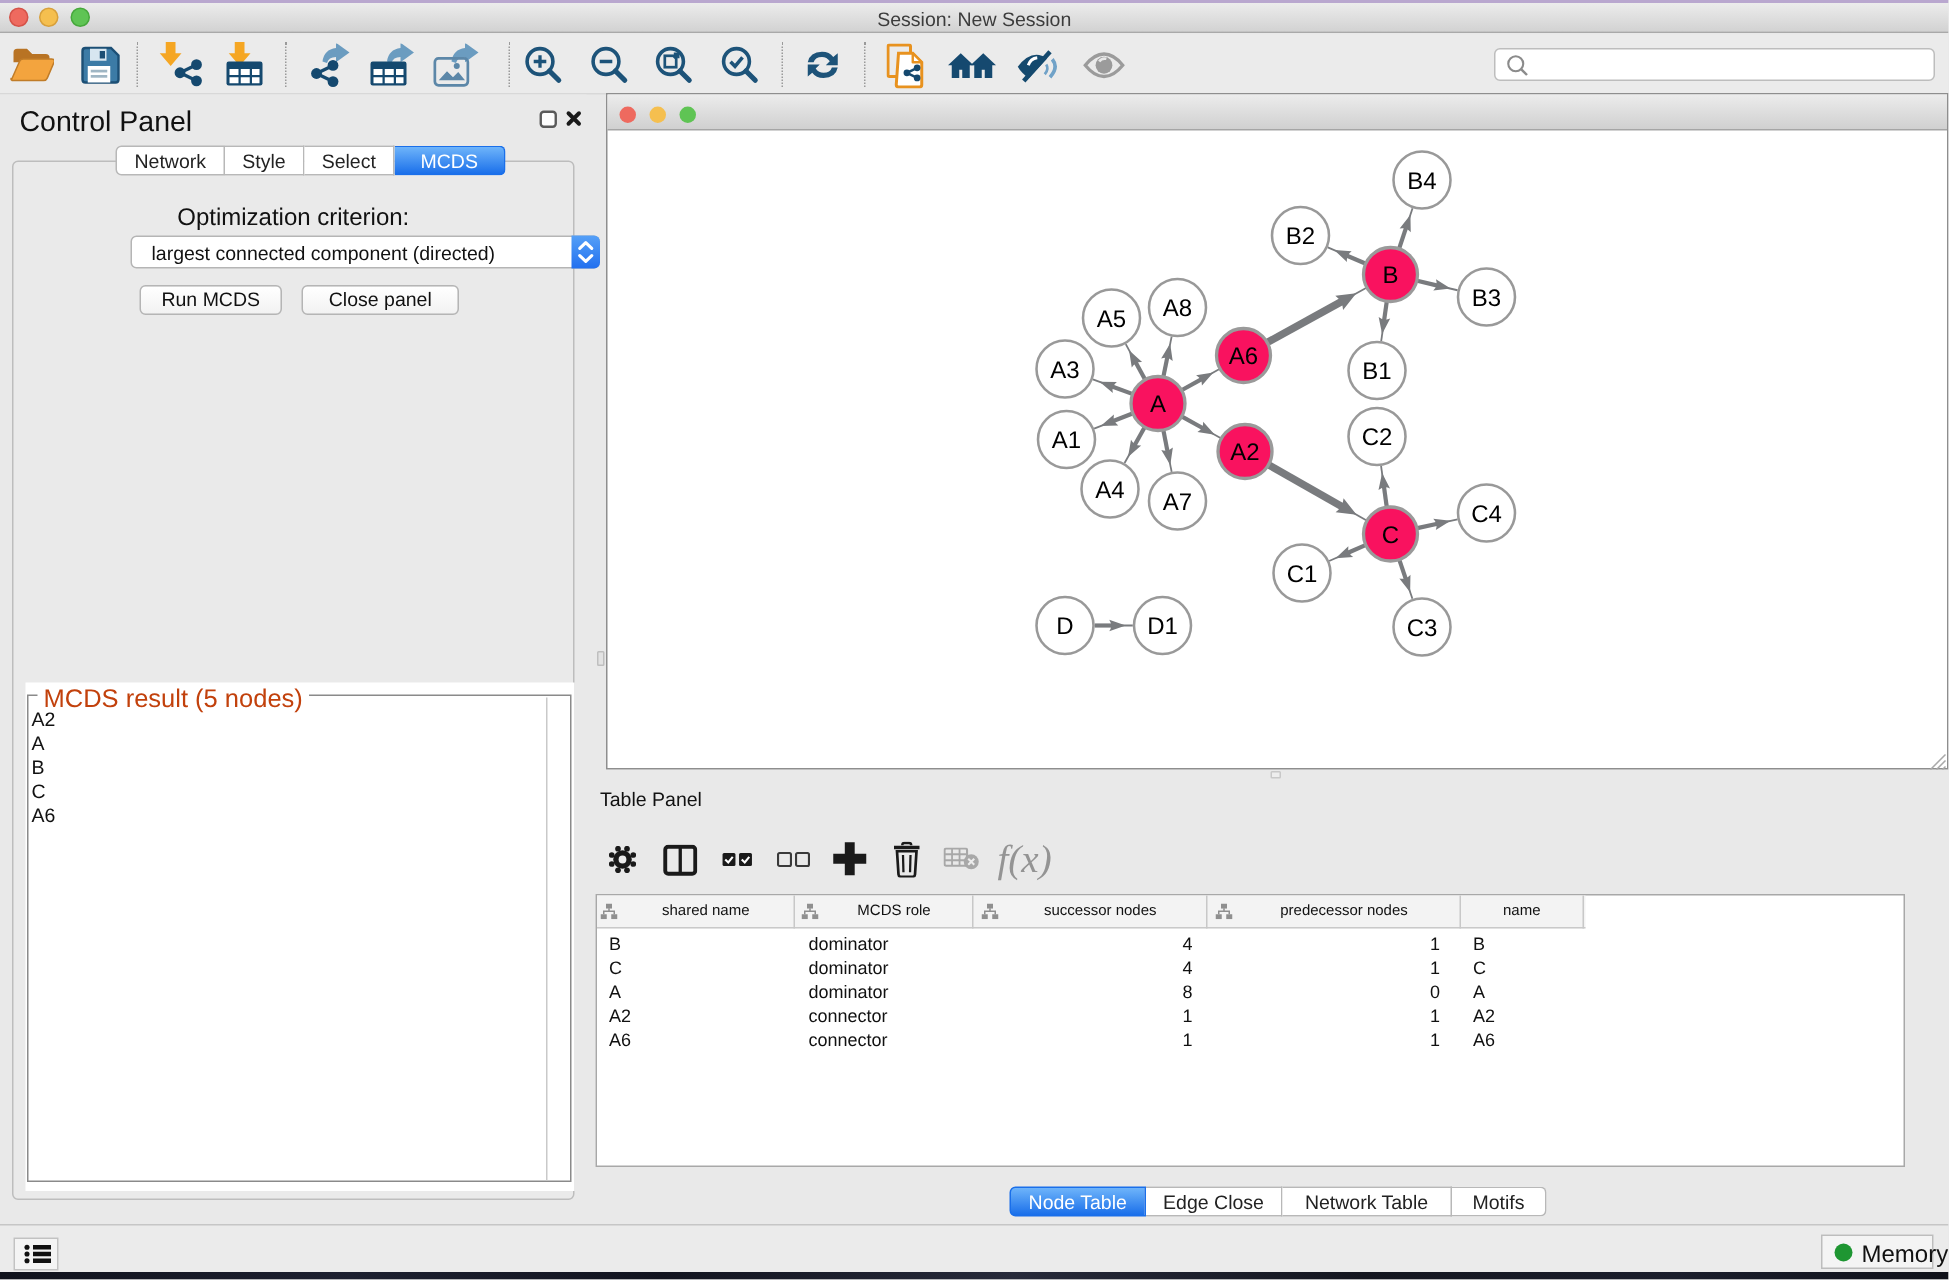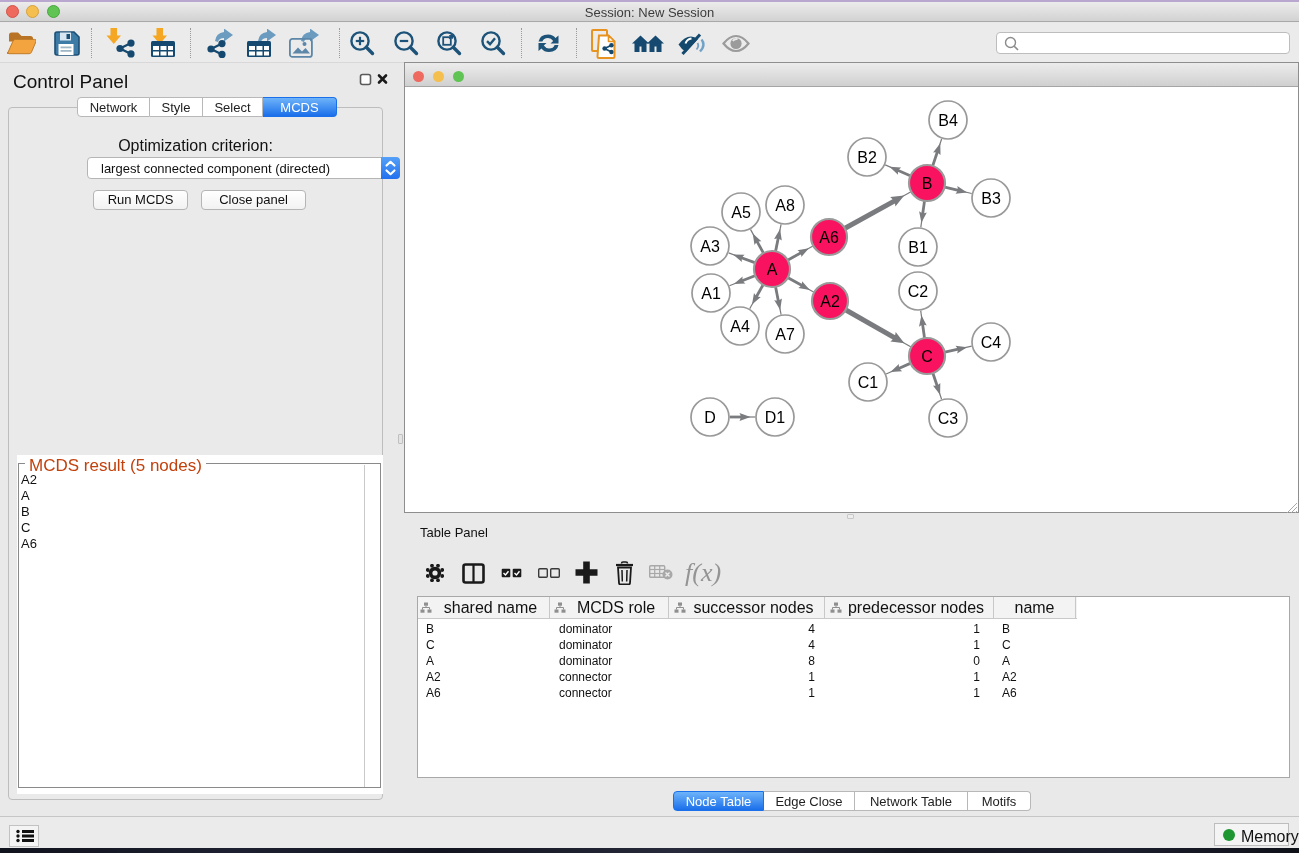--- a/index.html
+++ b/index.html
@@ -42,26 +42,26 @@
 #mcdssb { position:absolute; right:18px; top:10px; width:0; height:322px; border-left:1px solid #c9c9c9; }
 
 #netwin { left:404px; top:62px; width:895px; height:451px; background:#fff; border:1px solid #8e8e8e; }
 #nettitle { position:absolute; left:0; top:0; width:100%; height:24px; background:linear-gradient(#ececec,#d0d0d0); border-bottom:1px solid #a5a5a5; }
 #nettitle .t1 { left:8px; width:11px; height:11px; background:#ee6a5f; }
 #nettitle .t2 { left:28px; width:11px; height:11px; background:#f5bf4f; }
 #nettitle .t3 { left:48px; width:11px; height:11px; background:#5fc454; }
 #nettitle .tl { top:8px; }
 #netname { position:absolute; left:0; top:5px; width:100%; text-align:center; font-size:13px; color:#222; }
 
-#tp { left:404px; top:520px; width:895px; height:295px; background:#e9e9e9; }
+#tp { left:384px; top:520px; width:895px; height:295px; background:#e9e9e9; }
 #tphead { left:16px; top:5px; font-size:13px; color:#111; }
 #tptools { left:13px; top:36px; width:869px; height:34px; }
 #tbl { left:13px; top:76px; width:873px; height:182px; background:#fff; border:1px solid #a8a8a8; }
 #tblhead { position:absolute; left:0; top:0; width:659px; height:22px; background:#f3f3f3; border-bottom:1px solid #c9c9c9; }
-.th { position:absolute; top:0; height:22px; font-size:16px; color:#111; text-align:center; line-height:22px; border-right:1px solid #c8c8c8; }
+.th { position:absolute; top:0; height:22px; font-size:10px; color:#111; text-align:center; line-height:22px; border-right:1px solid #c8c8c8; }
 .tr { position:absolute; font-size:12px; color:#111; height:16px; line-height:16px; }
 .tc { position:absolute; top:0; }
 
 #bottabs { left:673px; top:791px; }
 
 #statusbar { left:0; top:816px; width:1299px; height:32px; background:#ebebeb; border-top:1px solid #c6c6c6; }
 #listbtn { left:9px; top:8px; width:30px; height:22px; background:#f4f4f4; border:1px solid #c2c2c2; }
 #membtn { left:1214px; top:6px; width:75px; height:23px; background:#f4f4f4; border:1px solid #bdbdbd; font-size:16px; color:#111; }
 #memdot { position:absolute; left:8px; top:5px; width:12px; height:12px; border-radius:50%; background:#1e9632; }
 #memtxt { position:absolute; left:26px; top:4px; }

